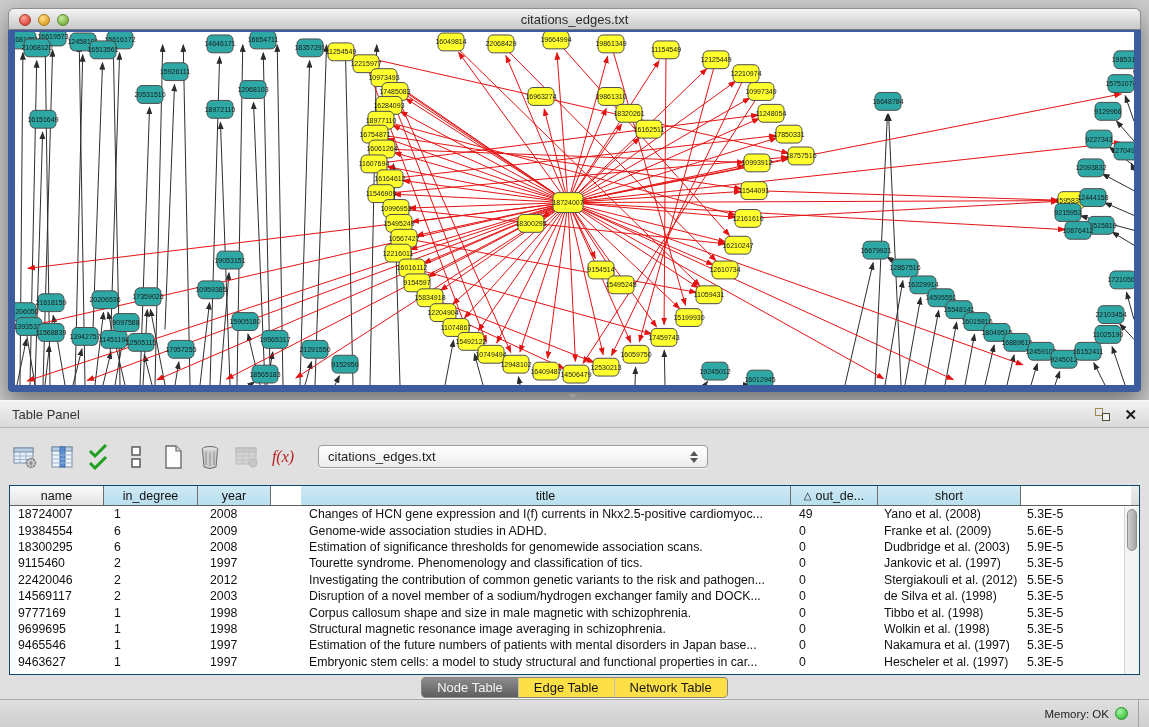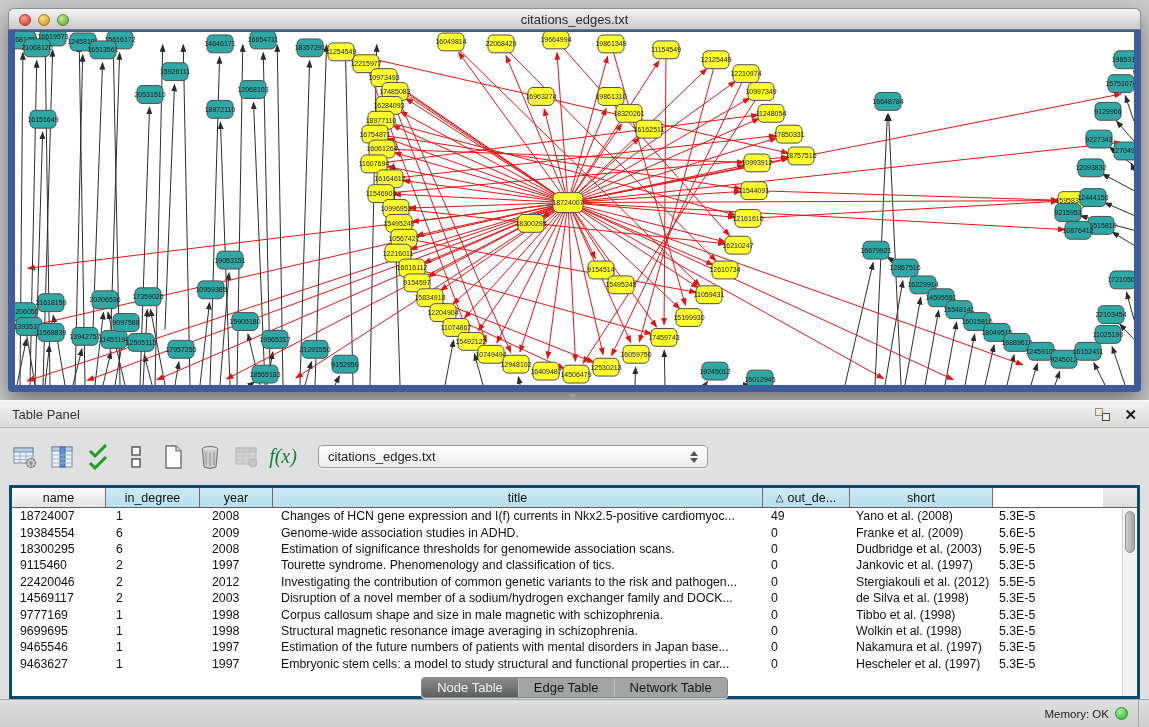--- a/index.html
+++ b/index.html
@@ -38,54 +38,54 @@
   .tp-title { font-size:13px; color:#333; }
   .tp-actions { margin-left:auto; display:flex; align-items:center; gap:14px; }
   .float-icon { position:relative; width:15px; height:13px; display:inline-block; cursor:default; }
   .float-icon .sq-back  { position:absolute; left:0; top:0; width:8px; height:8px; border:1px solid #9a8c52; background:transparent; }
   .float-icon .sq-front { position:absolute; right:0; bottom:0; width:8px; height:8px; border:1px solid #4c4c34; background:#f3f3f3; }
   .close-x { font-size:15px; font-weight:bold; color:#1c1c1c; line-height:13px; cursor:default; }
 
   .tp-toolbar { height:57px; display:flex; align-items:center; padding:0 10px; }
   .tool-btn { width:30px; height:30px; display:flex; align-items:center; justify-content:center; margin-right:7px; }
   .tool-btn svg { display:block; }
-  .fx-label { font-size:20px; color:#15803d; font-family:"Liberation Serif",serif; font-style:italic; margin:0 4px 0 2px; }
+  .fx-label { font-size:16px; color:#b91c1c; font-family:"Liberation Serif",serif; font-style:italic; margin:0 4px 0 2px; }
   .select { width:390px; height:23px; margin-left:12px; border:1px solid #9b9b9b; border-radius:4px;
     background:linear-gradient(#ffffff,#ececec); display:flex; align-items:center; padding:0 9px;
     font-size:13px; color:#1e1e1e; box-shadow:0 1px 0 rgba(255,255,255,.7); }
   .select .arrows { margin-left:auto; display:flex; flex-direction:column; gap:2px; }
   .select .arrows i { width:0; height:0; border-left:4px solid transparent; border-right:4px solid transparent; display:block; }
   .select .arrows i.up { border-bottom:5px solid #555; }
   .select .arrows i.dn { border-top:5px solid #555; }
 
-  .tp-table { position:absolute; left:9px; top:84px; width:1131px; height:214px;
-    background:#fff; border:3px solid #0c4a6e; overflow:hidden; }
+  .tp-table { position:absolute; left:9px; top:84px; width:1131px; height:190px;
+    background:#fff; border:1px solid #0c4a6e; overflow:hidden; }
   .thead { display:flex; height:20px; border-bottom:1px solid #5f5f5f; }
   .th { display:flex; align-items:center; justify-content:center; font-size:12.5px; color:#101010;
     border-right:1px solid #6e6e6e; background:linear-gradient(#cfe9f5,#b8dfee); overflow:hidden; white-space:nowrap; }
   .th.plain { background:linear-gradient(#fbfbfb,#e3e3e3); }
   .th.filler { flex:1; border-right:none; background:linear-gradient(#ececec,#dddddd); }
   .th .sort { margin-right:4px; font-size:10px; color:#111; }
   .tbody { position:relative; }
   .trow { display:flex; height:16.4px; align-items:center; font-size:12.3px; color:#101010; }
   .cell { overflow:hidden; white-space:nowrap; }
   .c0 { width:94px;  padding-left:8px; }
   .c1 { width:94px;  padding-left:10px; }
   .c2 { width:73px;  padding-left:12px; }
-  .c3 { width:490px; padding-left:8px; }
+  .c3 { width:490px; padding-left:8px;margin-left:30px; }
   .c4 { width:87px;  padding-left:8px; }
   .c5 { width:143px; padding-left:6px; }
   .c6 { width:110px; padding-left:6px; }
   .vscroll { position:absolute; right:0; top:21px; bottom:0; width:15px; background:#f4f4f4; border-left:1px solid #d2d2d2; }
   .vscroll .thumb { position:absolute; left:2px; top:2px; width:10px; height:42px; border-radius:6px;
     background:linear-gradient(90deg,#cfcfcf,#a5a5a5); border:1px solid #8f8f8f; }
 
   .tp-tabs { position:absolute; left:0; top:276px; width:100%; display:flex; justify-content:center; }
   .segmented { display:flex; height:21px; border:1px solid #868686; border-radius:4px; overflow:hidden;
-    background:#a3a3a3; box-shadow:0 1px 0 rgba(255,255,255,.8); }
+    background:#fde047; box-shadow:0 1px 0 rgba(255,255,255,.8); }
   .segment { display:flex; align-items:center; padding:0 15px; font-size:13px; color:#161616;
     border-left:1px solid #bdbdbd; cursor:default; white-space:nowrap; }
   .segment:first-child { border-left:none; }
   .segment.selected { background:linear-gradient(#8c8c8c,#5e5e5e); color:#f4f4f4; }
 
   
   .statusbar { position:absolute; left:0; bottom:0; width:1149px; height:28px;
     background:linear-gradient(#dfdfdf,#cecece); border-top:1px solid #a8a8a8;
     display:flex; align-items:center; justify-content:flex-end; padding-right:10px; }
   .mem { font-size:11.5px; color:#222; margin-right:6px; }

